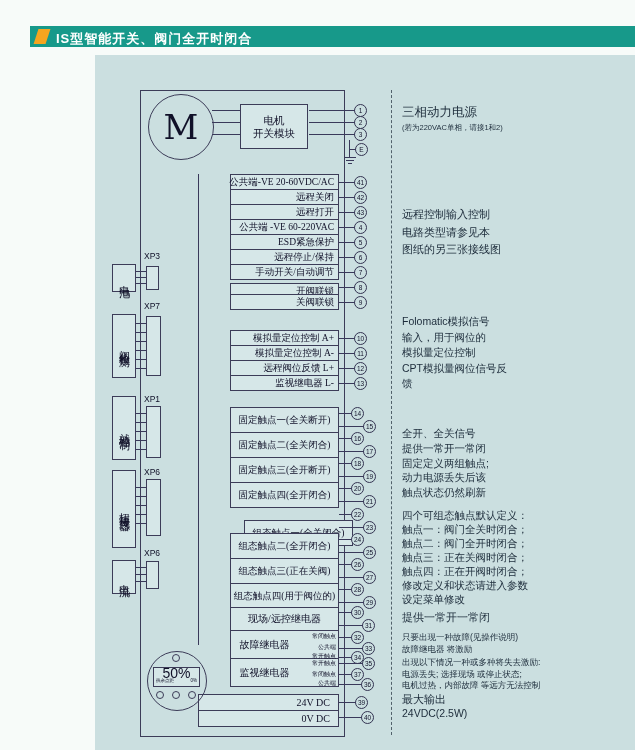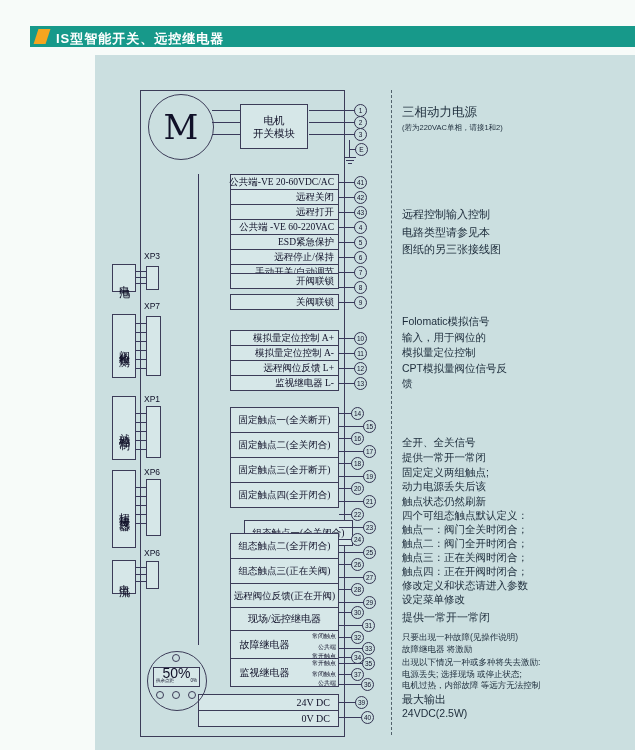--- a/index.html
+++ b/index.html
@@ -50,21 +50,21 @@
   #disp-val{font-size:14px;line-height:10px;}
   #disp-sub{display:flex;justify-content:space-between;padding:0 2px;font-size:4.5px;line-height:6px;}
 </style>
 </head>
 <body>
 
 <div id="stage">
 
   <div id="titlebar"></div>
   <div id="title-tri"></div>
-  <div id="title-text">IS型智能开关、远控继电器</div>
+  <div id="title-text">IS型智能开关、阀门全开时闭合</div>
 
   <div id="panel"></div>
 
   <div class="frame" style="left:140px;top:90px;width:203px;height:645px;"></div>
   <div class="dash" style="left:391px;top:90px;height:645px;"></div>
   <div class="ln" style="left:198px;top:174px;width:1px;height:471px;"></div>
 
   <div id="motor-circle">
       <span>M</span>
     </div>
@@ -127,21 +127,21 @@
   <div class="pin" style="top:574px;"></div>
   <div class="pin" style="top:581px;"></div>
 
   <div class="row r-right" style="top:174px;">公共端-VE 20-60VDC/AC</div>
   <div class="row r-right" style="top:189px;">远程关闭</div>
   <div class="row r-right" style="top:204px;">远程打开</div>
   <div class="row r-right" style="top:219px;">公共端 -VE 60-220VAC</div>
   <div class="row r-right" style="top:234px;">ESD紧急保护</div>
   <div class="row r-right" style="top:249px;">远程停止/保持</div>
   <div class="row r-right" style="top:264px;">手动开关/自动调节</div>
-  <div class="row r-right" style="top:273px;padding-left:20px;">开阀联锁</div>
+  <div class="row r-right" style="top:283px;padding-left:20px;">开阀联锁</div>
   <div class="row r-right" style="top:294px;">关阀联锁</div>
   <div class="term" style="left:354px;top:176px;">41</div>
   <div class="term" style="left:354px;top:191px;">42</div>
   <div class="term" style="left:354px;top:206px;">43</div>
   <div class="term" style="left:354px;top:221px;">4</div>
   <div class="term" style="left:354px;top:236px;">5</div>
   <div class="term" style="left:354px;top:251px;">6</div>
   <div class="term" style="left:354px;top:266px;">7</div>
   <div class="term" style="left:354px;top:281px;">8</div>
   <div class="term" style="left:354px;top:296px;">9</div>
@@ -164,21 +164,21 @@
   <div class="term" style="left:351px;top:432px;--lw:13px;">16</div>
   <div class="term" style="left:363px;top:445px;--lw:25px;">17</div>
   <div class="term" style="left:351px;top:457px;--lw:13px;">18</div>
   <div class="term" style="left:363px;top:470px;--lw:25px;">19</div>
   <div class="term" style="left:351px;top:482px;--lw:13px;">20</div>
   <div class="term" style="left:363px;top:495px;--lw:25px;">21</div>
 
   <div class="row h26 r-center" style="top:520px;margin-left:14px;">组态触点一(全关闭合)</div>
   <div class="row h26 r-center" style="top:533px;">组态触点二(全开闭合)</div>
   <div class="row h26 r-center" style="top:558px;">组态触点三(正在关阀)</div>
-  <div class="row h26 r-center" style="top:583px;">远程阀位反馈(正在开阀)</div>
+  <div class="row h26 r-center" style="top:583px;">组态触点四(用于阀位的)</div>
   <div class="term" style="left:351px;top:508px;--lw:13px;">22</div>
   <div class="term" style="left:363px;top:521px;--lw:25px;">23</div>
   <div class="term" style="left:351px;top:533px;--lw:13px;">24</div>
   <div class="term" style="left:363px;top:546px;--lw:25px;">25</div>
   <div class="term" style="left:351px;top:558px;--lw:13px;">26</div>
   <div class="term" style="left:363px;top:571px;--lw:25px;">27</div>
   <div class="term" style="left:351px;top:583px;--lw:13px;">28</div>
   <div class="term" style="left:363px;top:596px;--lw:25px;">29</div>
 
   <div class="row r-center" style="top:607px;height:24px;font-size:10px;">现场/远控继电器</div>
@@ -222,21 +222,21 @@
   <div class="note" style="top:104px;font-size:12.5px;">三相动力电源</div>
   <div class="note" style="top:123px;font-size:7.5px;">(若为220VAC单相，请接1和2)</div>
   <div class="note" style="top:206px;font-size:11px;line-height:17.5px;">远程控制输入控制
 电路类型请参见本
 图纸的另三张接线图</div>
   <div class="note" style="top:314px;font-size:10.5px;line-height:15.5px;">Folomatic模拟信号
 输入，用于阀位的
 模拟量定位控制
 CPT模拟量阀位信号反
 馈</div>
-  <div class="note" style="top:426px;font-size:10.5px;line-height:14.8px;margin-top:9px;">全开、全关信号
+  <div class="note" style="top:426px;font-size:10.5px;line-height:14.8px;">全开、全关信号
 提供一常开一常闭
 固定定义两组触点;
 动力电源丢失后该
 触点状态仍然刷新</div>
   <div class="note" style="top:508px;font-size:10.5px;line-height:14px;">四个可组态触点默认定义：
 触点一：阀门全关时闭合；
 触点二：阀门全开时闭合；
 触点三：正在关阀时闭合；
 触点四：正在开阀时闭合；
 修改定义和状态请进入参数

